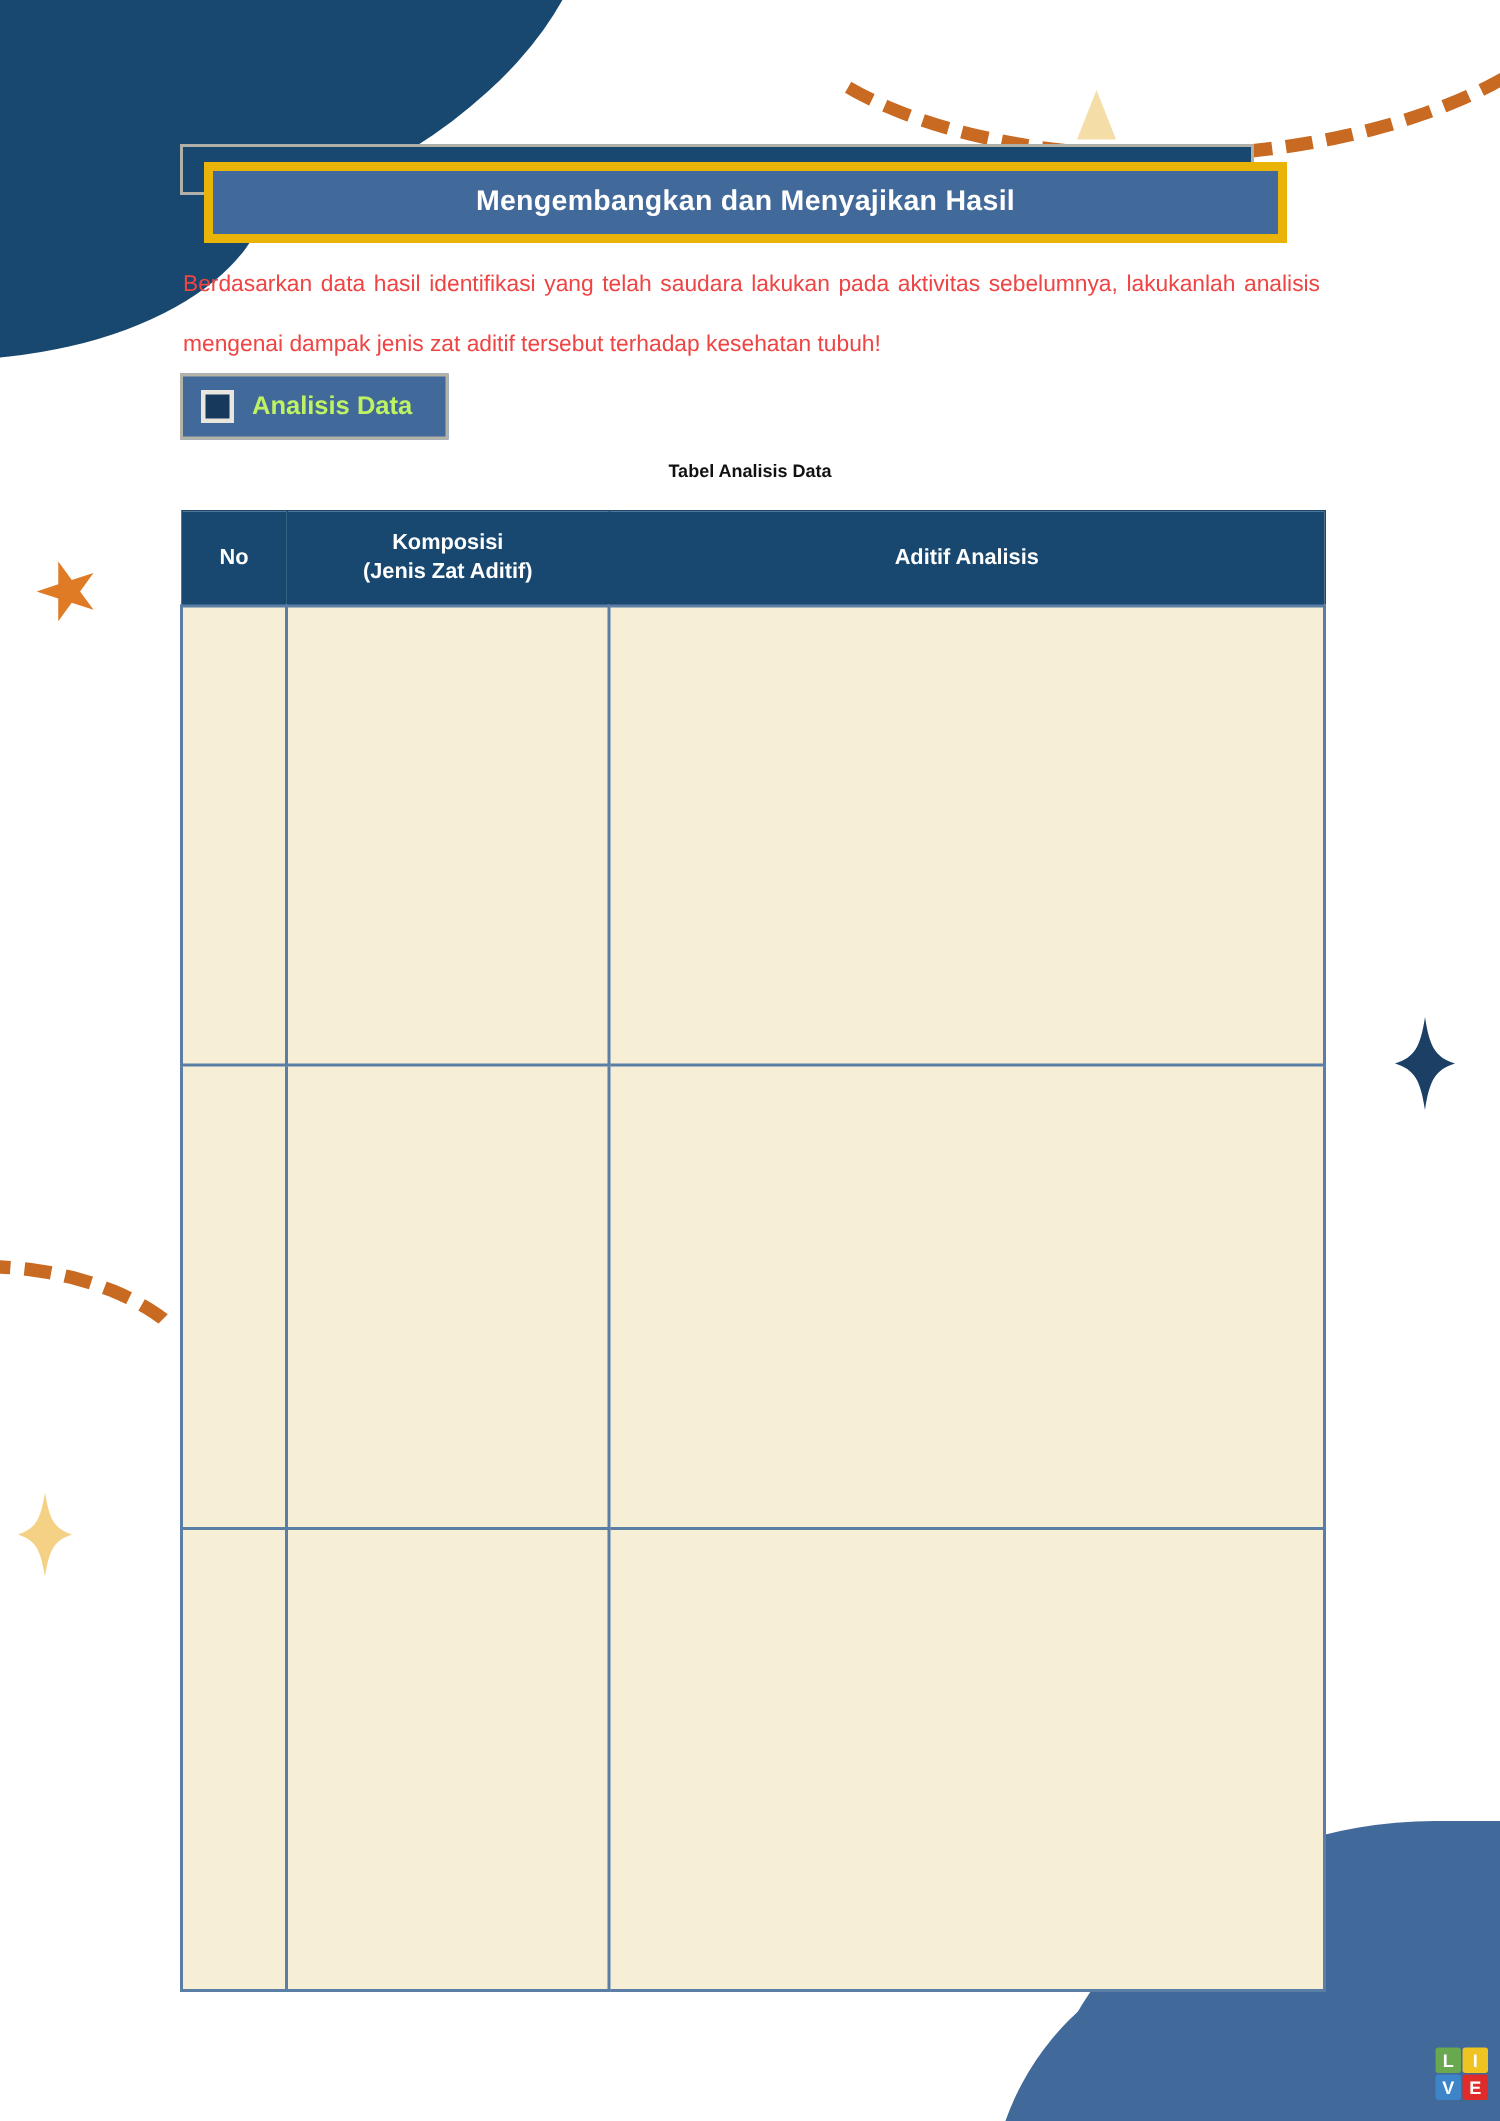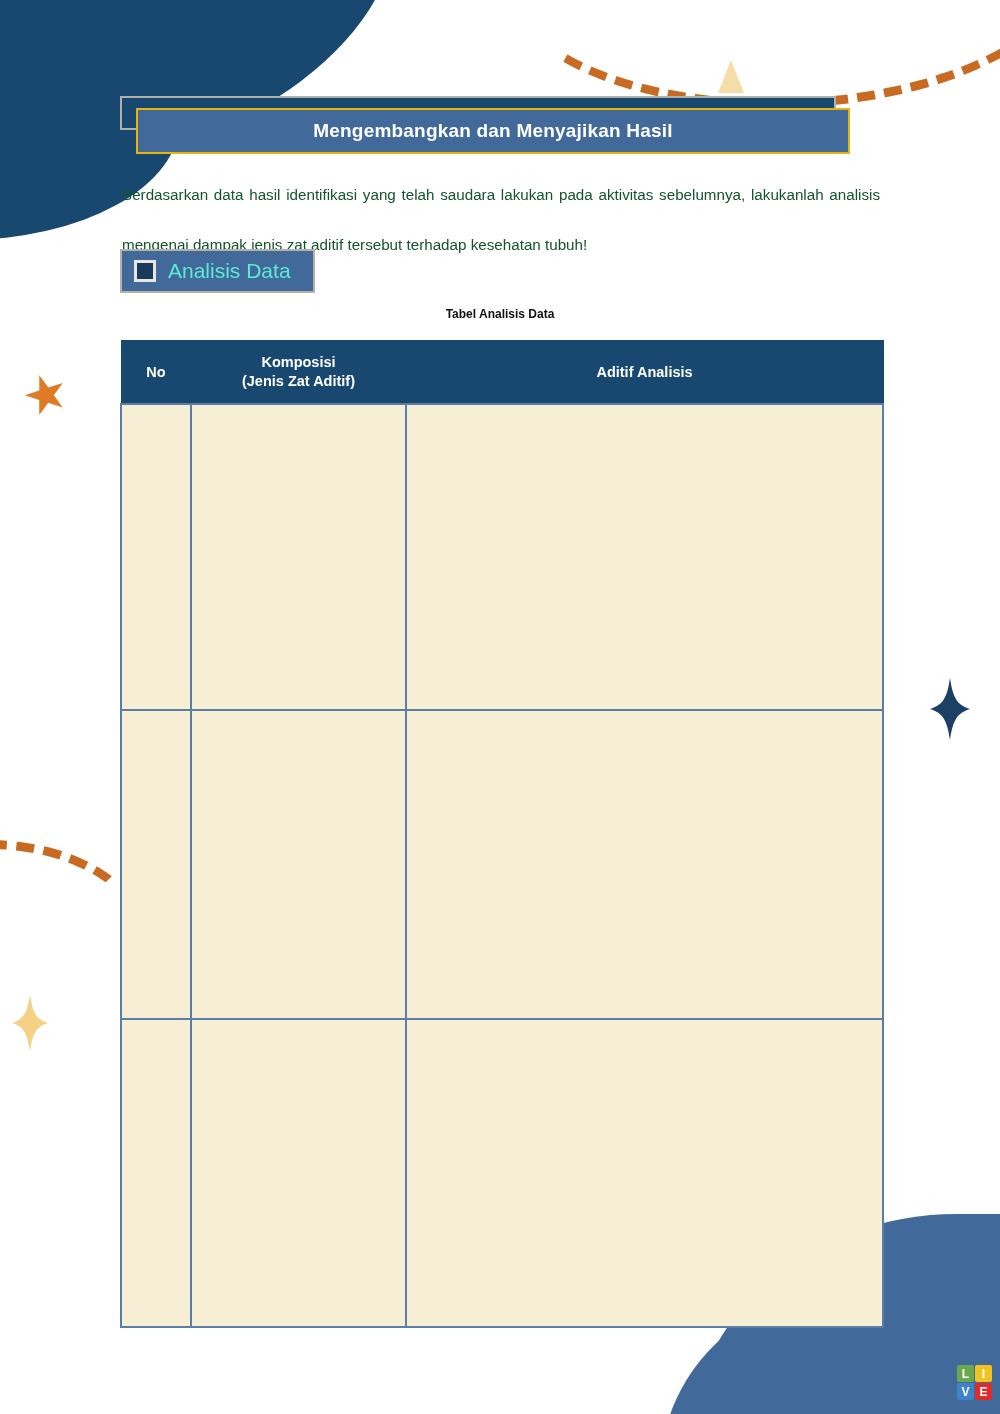--- a/index.html
+++ b/index.html
@@ -106,40 +106,40 @@
   .banner-back {
     position: absolute; left: 0; top: 0;
     width: 712px; height: 30px;
     background: #18486f;
     border: 2px solid #b0b0a8;
   }
   .banner-front {
     position: absolute; left: 16px; top: 12px;
     width: 710px; height: 42px;
     background: #41699a;
-    border: 2px solid #eab308;
+    border: 6px solid #eab308;
     display: flex; align-items: center; justify-content: center;
   }
   .banner-title {
     color: #ffffff;
     font-size: 19px;
     font-weight: bold;
     letter-spacing: .2px;
   }
 
   
   .intro {
     position: absolute;
     left: 122px;
     top: 170px;
     width: 758px;
     font-size: 15.2px;
-    color: #14532d;
+    color: #ef4444;
     text-align: justify;
-    line-height: 50px;
+    line-height: 40px;
   }
   .intro p { margin: 0; }
 
   
   .chip {
     position: absolute;
     left: 120px;
     top: 249px;
     height: 40px;
     padding: 0 22px 0 12px;
@@ -149,23 +149,23 @@
     align-items: center;
     gap: 12px;
   }
   .chip-box {
     width: 22px; height: 22px;
     background: #17395c;
     border: 3px solid #e9e6dd;
     box-sizing: border-box;
   }
   .chip-label {
-    color: #5eead4;
-    font-size: 21px;
-    font-weight: normal;
+    color: #bef264;
+    font-size: 17px;
+    font-weight: bold;
   }
 
   
   .table-caption {
     position: absolute;
     left: 0; right: 0;
     top: 307px;
     text-align: center;
     font-size: 12px;
     font-weight: bold;

